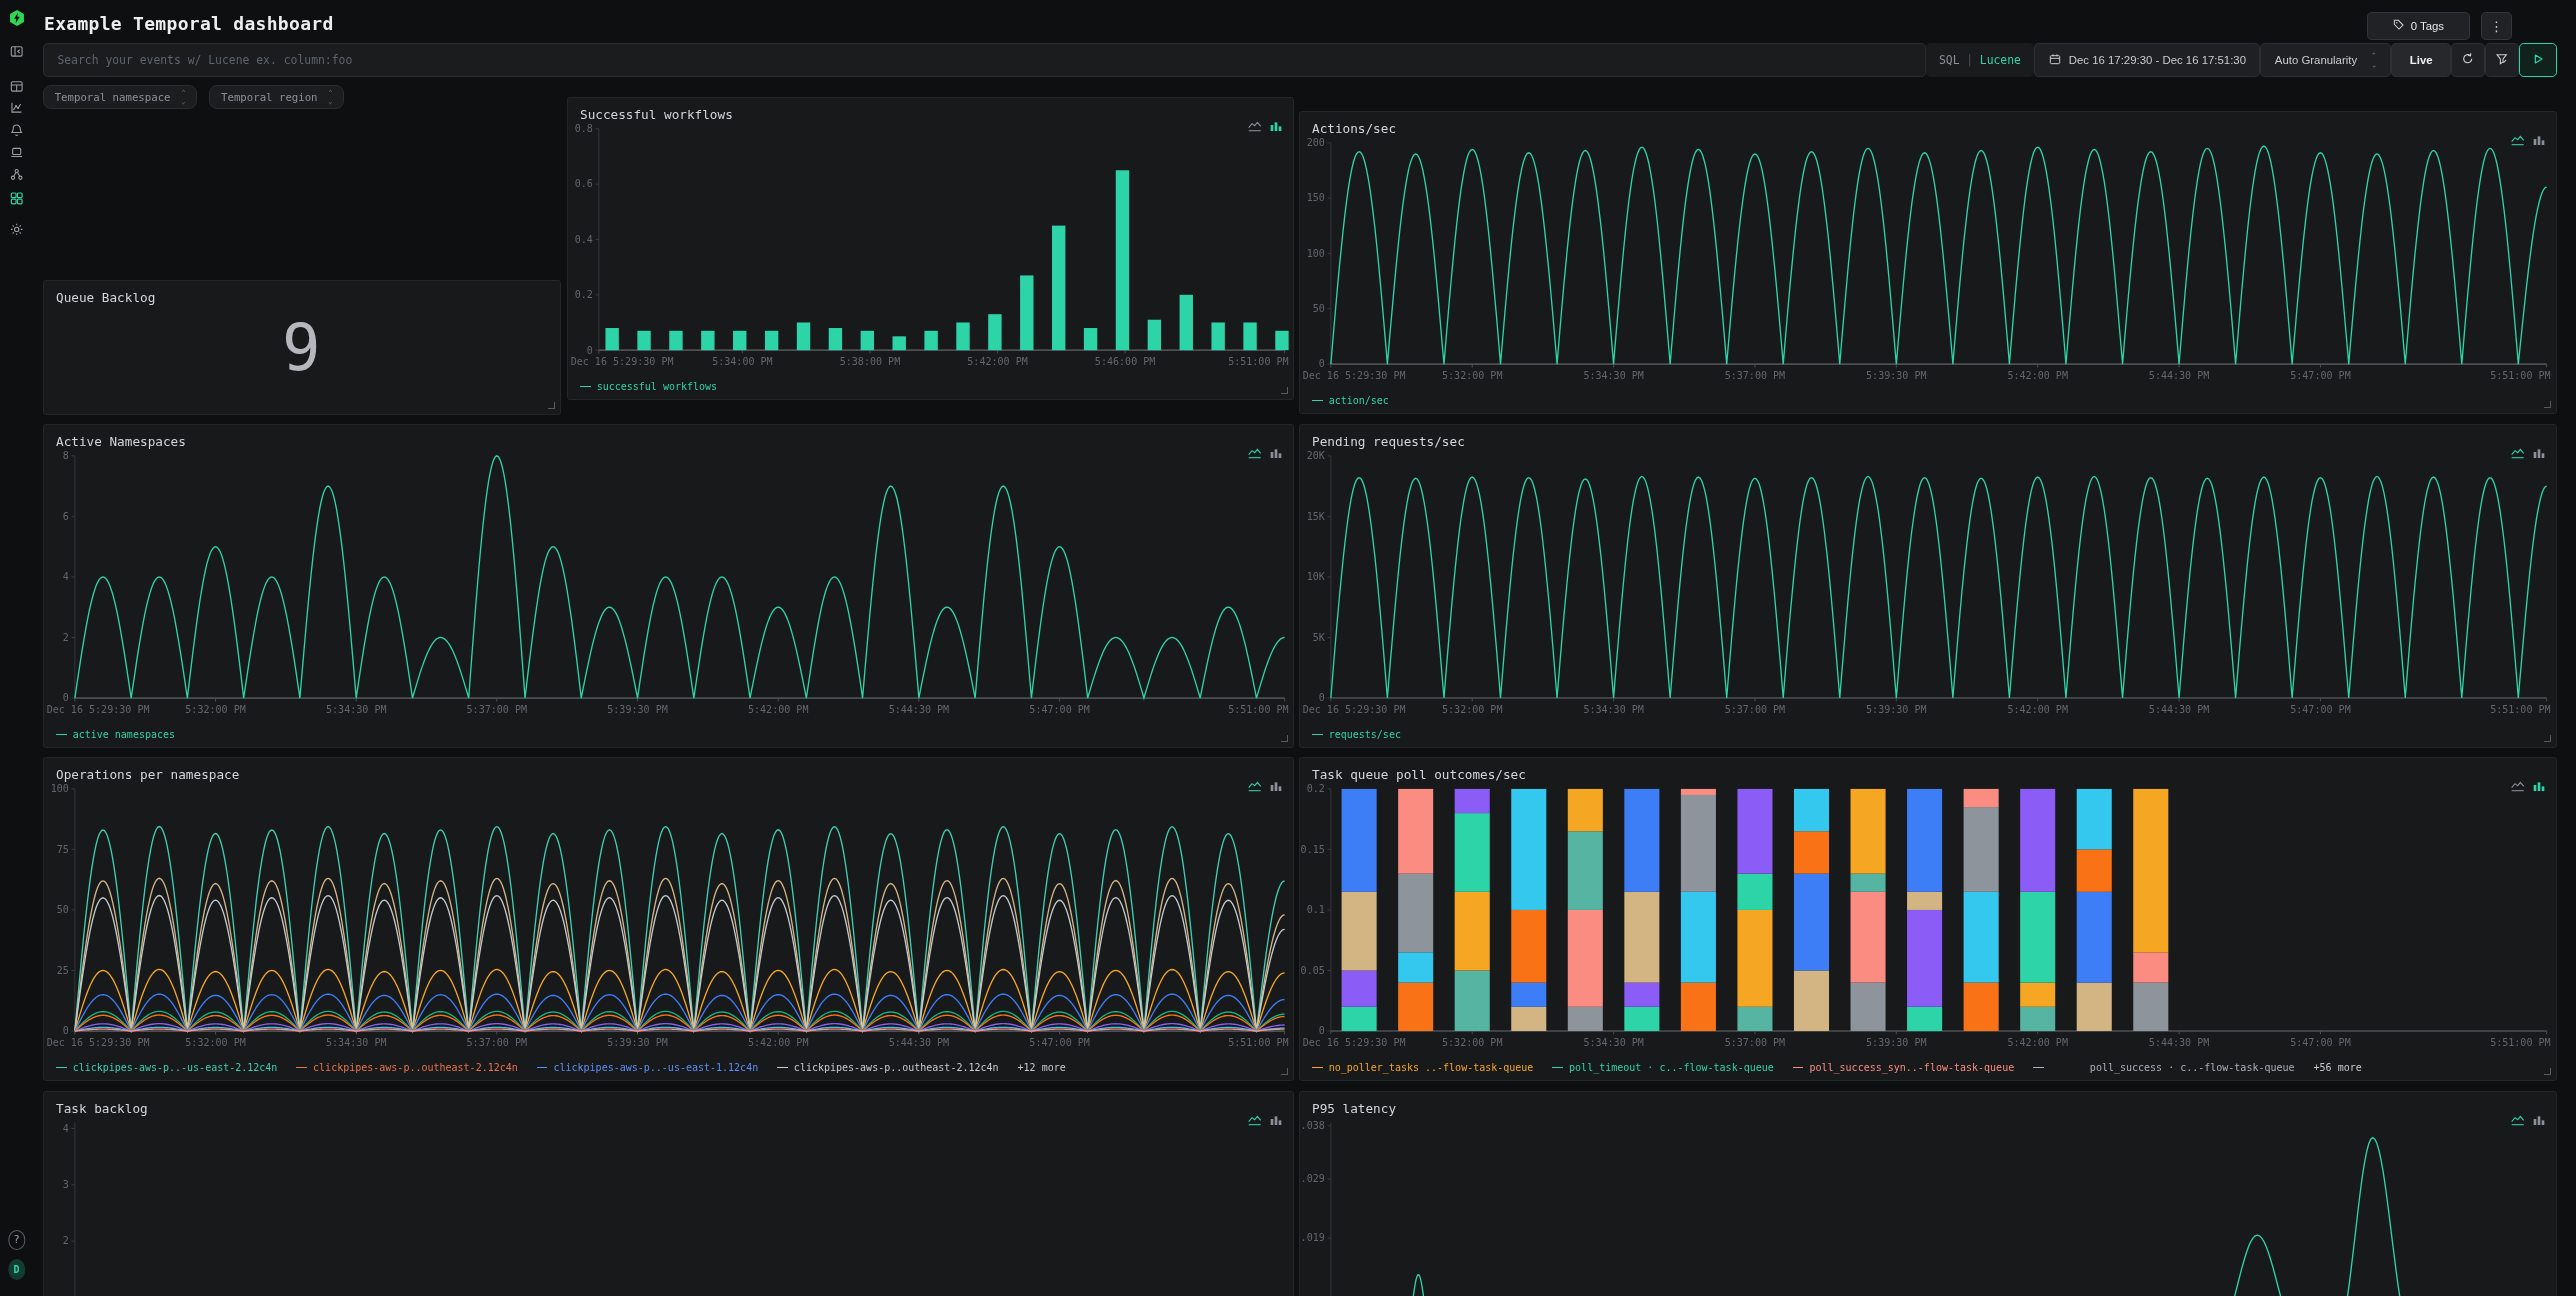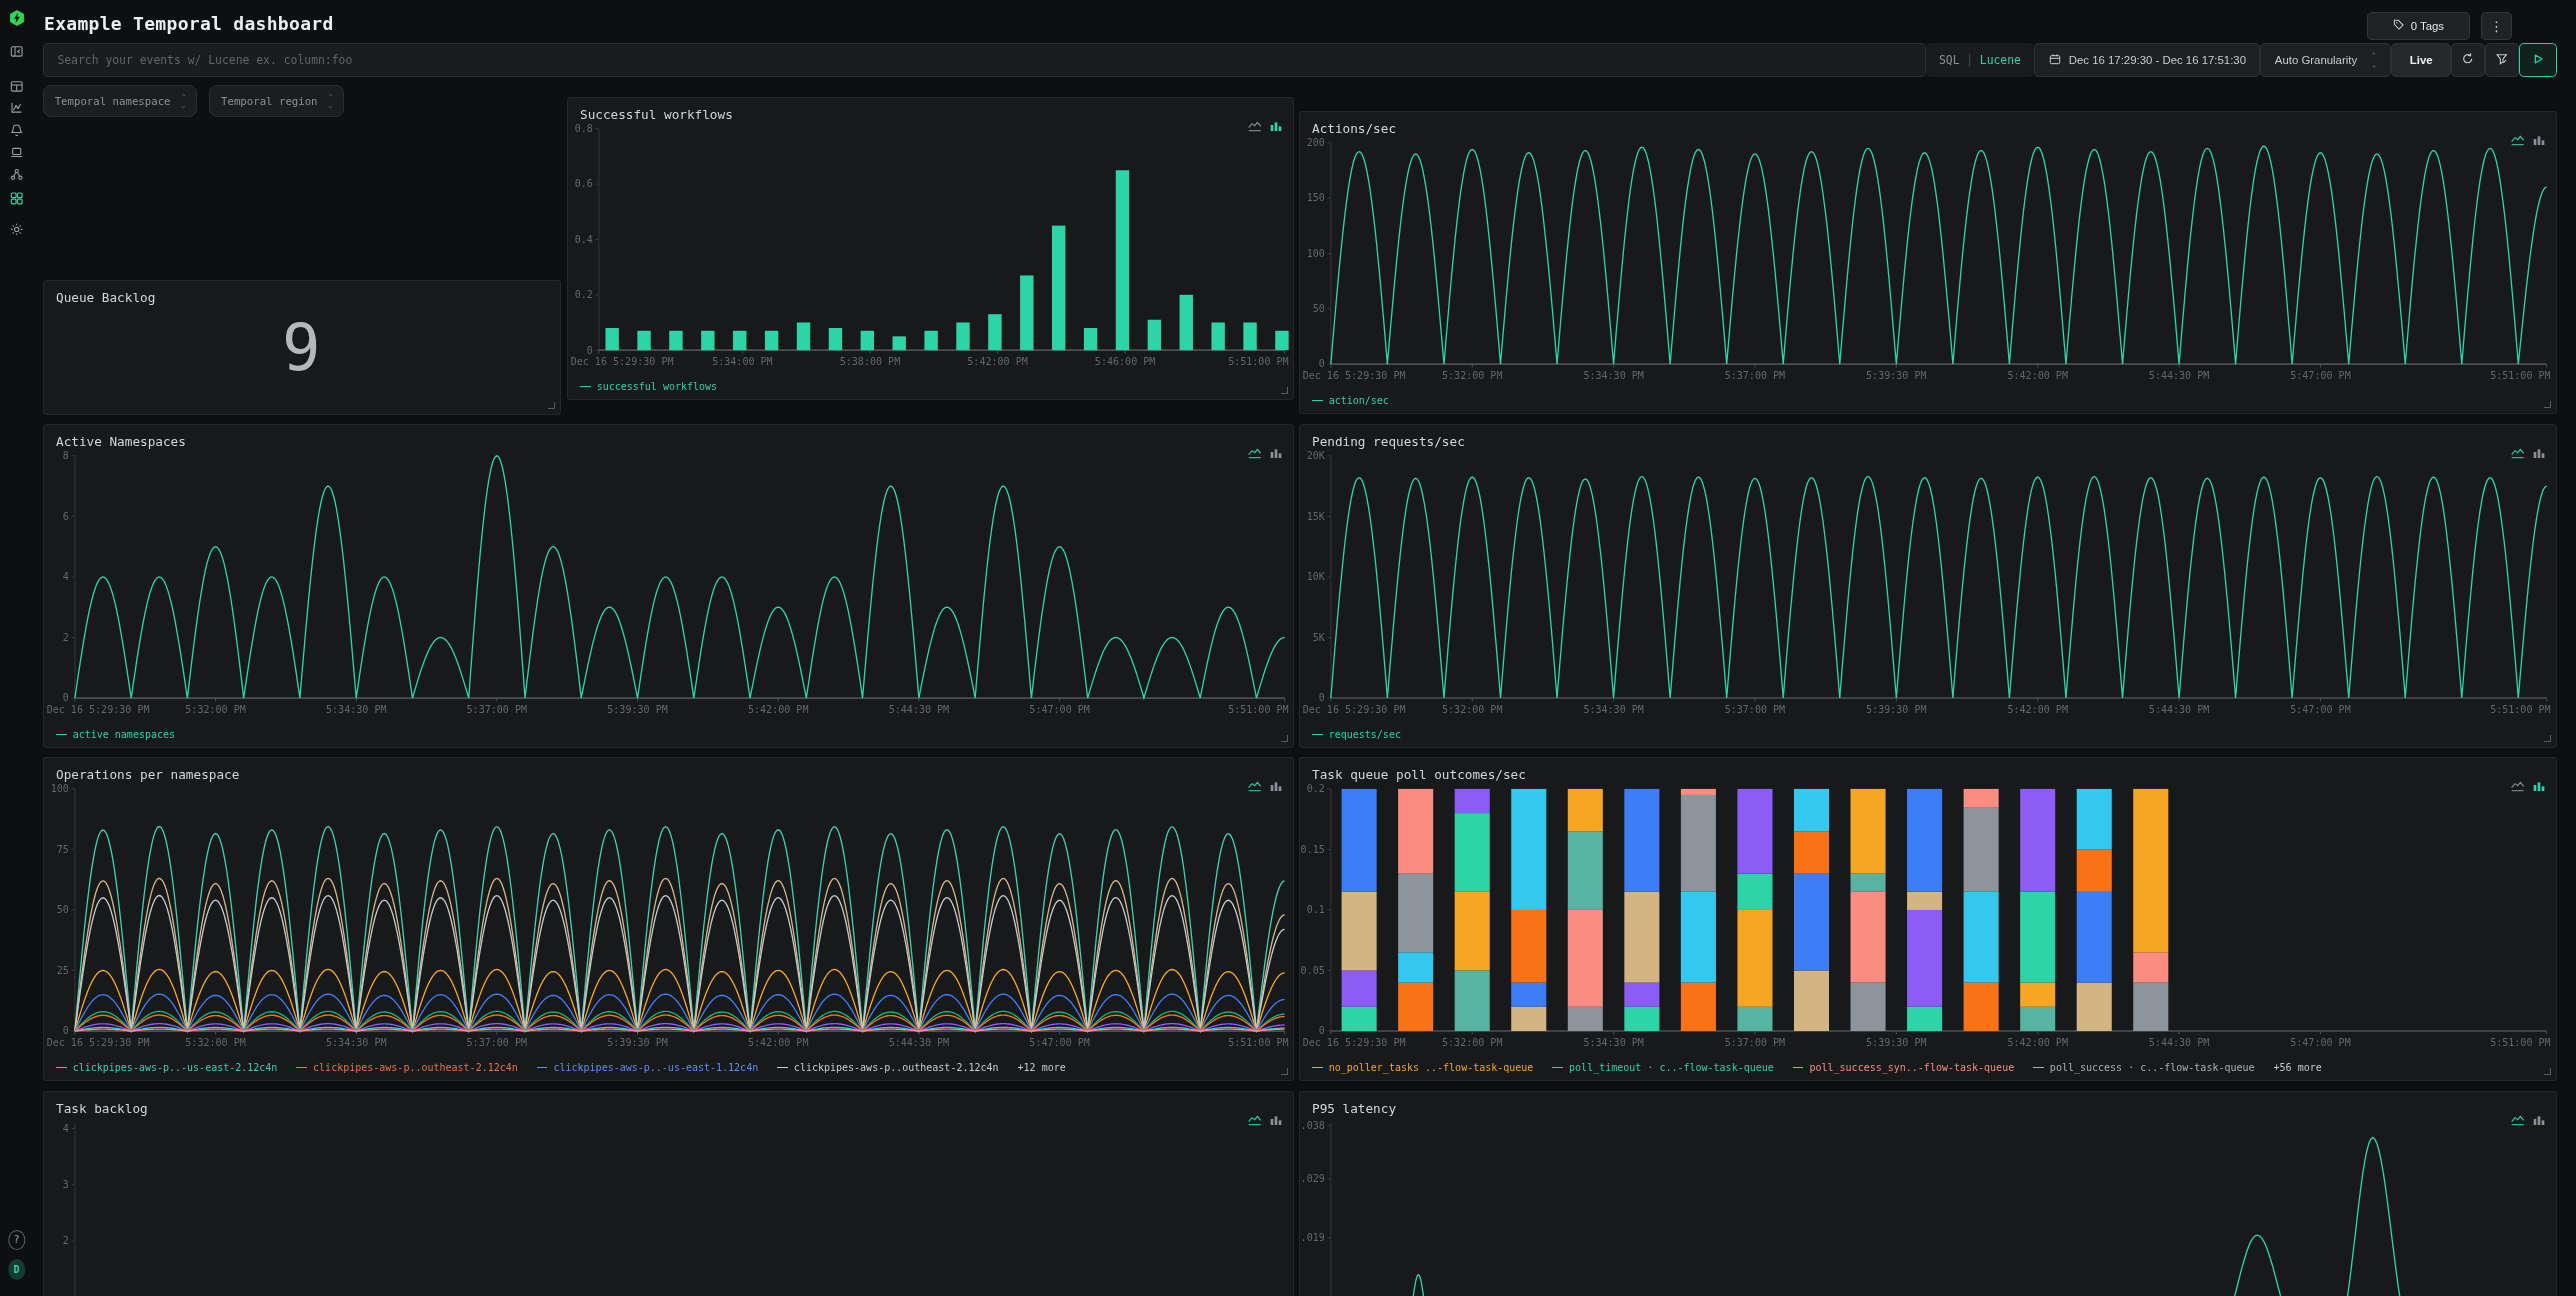--- a/index.html
+++ b/index.html
@@ -42,21 +42,21 @@
   .mode-sql { color:#8a9099; } .mode-div { color:#4a4e52; } .mode-lucene { color:#2dd4a7; }
   .tb-btn { display:flex; align-items:center; gap:8px; padding:0 13.4px; background:#1e2023;
     border:0.7px solid #2e3134; border-radius:4.7px; font-size:11.4px; color:#c9ccd0; cursor:pointer; white-space:nowrap; }
   .tb-square { width:34px; justify-content:center; padding:0; }
   .live-btn { font-weight:bold; color:#eef0f2; background:#26282b; padding:0 17.4px; }
   .play-btn { width:38px; background:#11221c; border:1.3px solid #2dd4a7; color:#2dd4a7; }
   .sel-chevrons { color:#6b7076; font-size:7.4px; line-height:6.7px; display:flex; flex-direction:column; }
 
   
   .chips { position:absolute; left:43px; top:85px; display:flex; gap:12px; }
-  .chip { height:32px; display:flex; align-items:center; gap:10.7px; padding:0 10.7px;
+  .chip { height:24px; display:flex; align-items:center; gap:10.7px; padding:0 10.7px;
     background:#1b1d1f; border:0.7px solid #2b2e31; border-radius:8px; font-size:10.7px;
     color:#8a9099; cursor:pointer; }
 
   
   .panel { position:absolute; background:#18191b; border:0.7px solid #242628; border-radius:2.7px; }
   .panel::after { content:""; position:absolute; right:5.4px; bottom:5.4px; width:6px; height:6px;
     border-right:1.3px solid #565b60; border-bottom:1.3px solid #565b60; }
   .panel-title { position:absolute; left:12px; top:8.7px; font-size:12.7px; color:#d3d6da; }
   .stat-value { position:absolute; inset:0; display:flex; align-items:center; justify-content:center;
     font-size:68px; color:#b4b8bc; letter-spacing:1.3px; }
@@ -644,21 +644,21 @@
         <span class="legend-item">
           <span class="legend-dash" style="background: rgb(45, 212, 167);"></span>
           <span style="color: rgb(45, 212, 167);">poll_timeout · c..-flow-task-queue</span>
         </span>
         <span class="legend-item">
           <span class="legend-dash" style="background: rgb(250, 140, 130);"></span>
           <span style="color: rgb(250, 140, 130);">poll_success_syn..-flow-task-queue</span>
         </span>
         <span class="legend-item">
           <span class="legend-dash" style="background: rgb(170, 176, 184);"></span>
-          <span style="color: rgb(170, 176, 184);">poll_success · c..-flow-task-queue</span>
+          <span style="color: rgb(170, 176, 184); margin-left: 40px;">poll_success · c..-flow-task-queue</span>
         </span>
         <span class="legend-more">+56 more</span>
       </div>
   </section>
 
   <section class="panel" style="left:43px; top:1091px; width:1251px; height:324px;">
     <div class="panel-title">Task backlog</div>
     <div class="panel-tools">
         <span class="ptool active"><svg width="13.4" height="10.7" viewBox="0 0 20 16" fill="none" stroke="currentColor" stroke-width="1.6">
             <path d="M1 10 L6 4 L10 7 L14 2 L19 8"></path>

